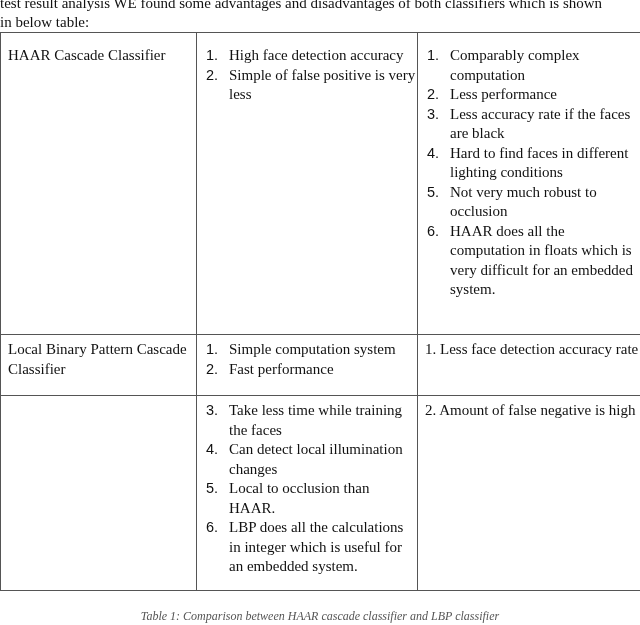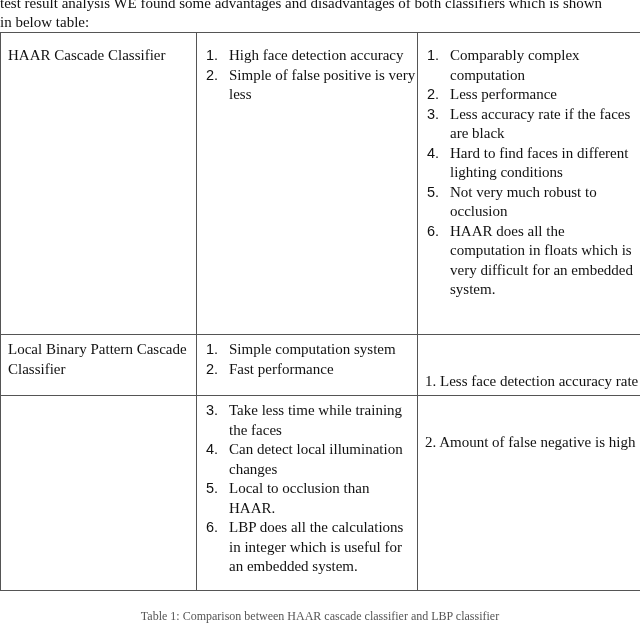--- a/index.html
+++ b/index.html
@@ -35,25 +35,25 @@
   ol.items {
     margin:0; padding:0; list-style:none;
   }
   ol.items li {
     position:relative; padding-left:25px;
   }
   ol.items li .num {
     position:absolute; left:2px; top:0;
     font-family:"Liberation Sans","DejaVu Sans",sans-serif; font-size:14.5px;
   }
-  ol.plain li { padding-left:19px; text-indent:-19px;margin-top:32px; }
+  ol.plain li { padding-left:19px; text-indent:-19px; }
   ol.plain li .pnum { }
   .caption {
     position:absolute; left:0; width:640px; top:609px; text-align:center;
-    font-size:12px; color:#555;
+    font-style:italic; font-size:12px; color:#555;
   }
 </style>
 </head>
 <body>
 
 <div class="intro">
   <div>test result analysis WE found some advantages and disadvantages of both classifiers which is shown</div>
   <div>in below table:</div>
 </div>
 

